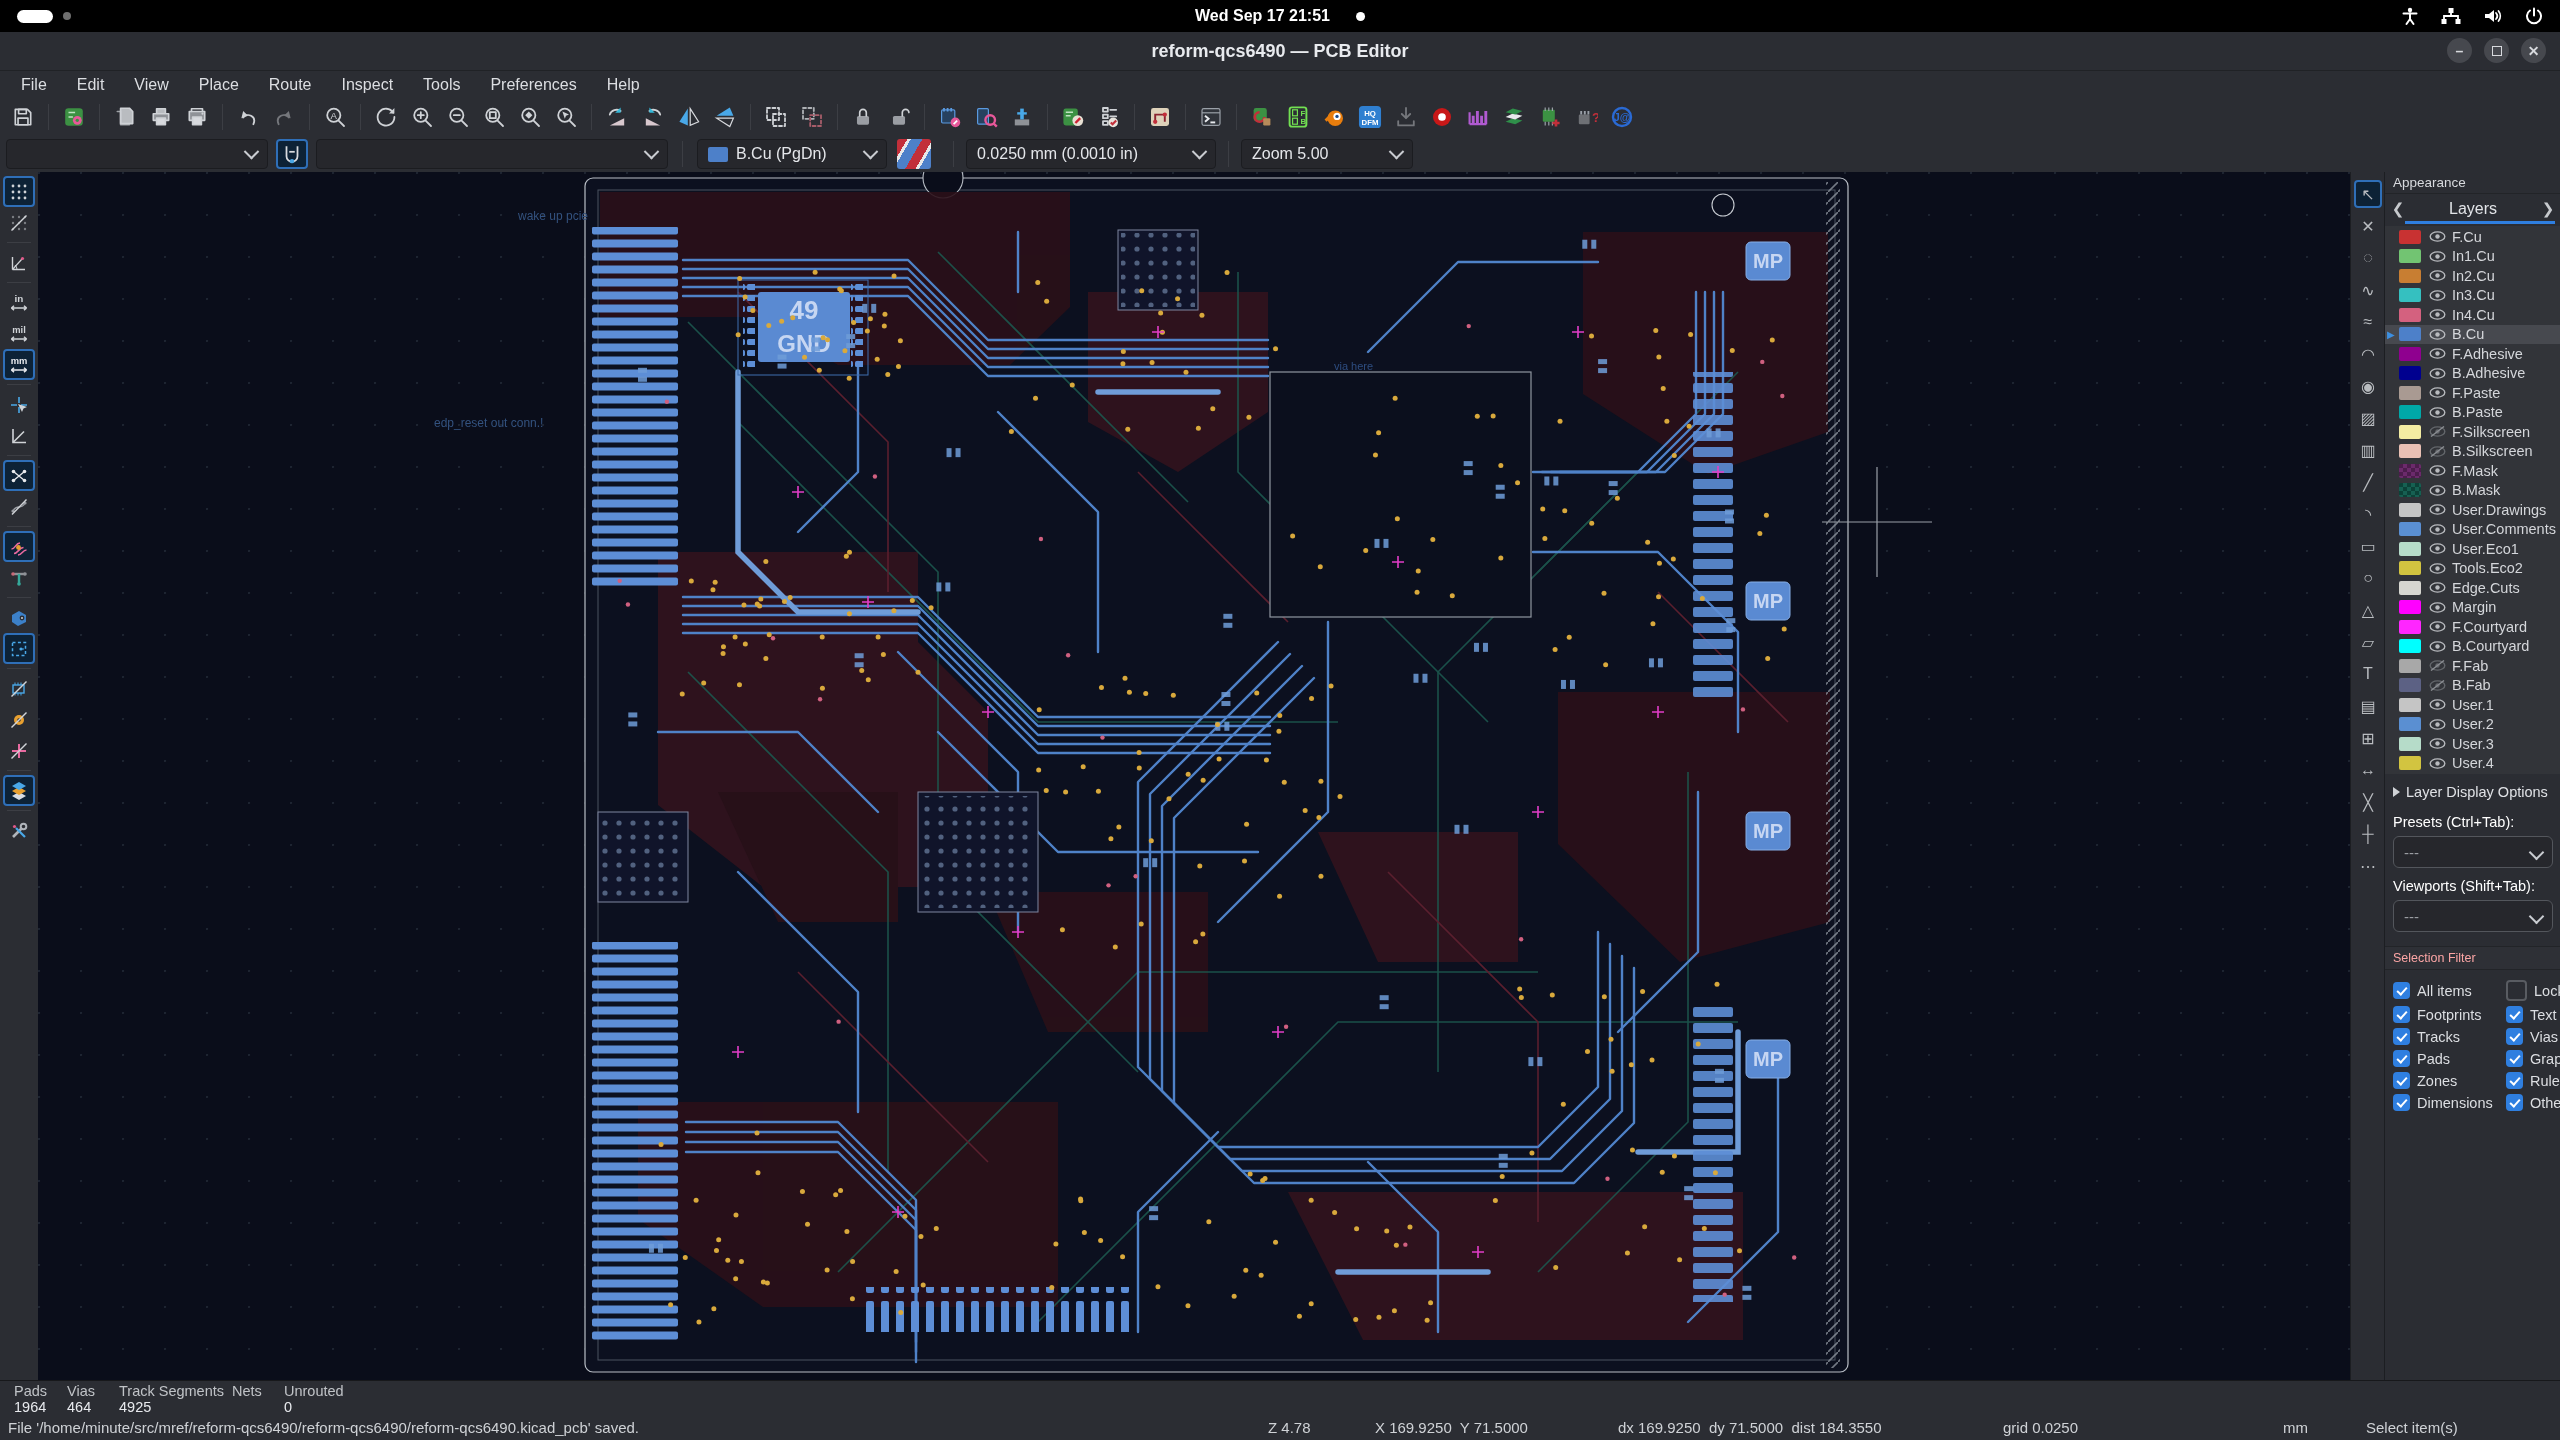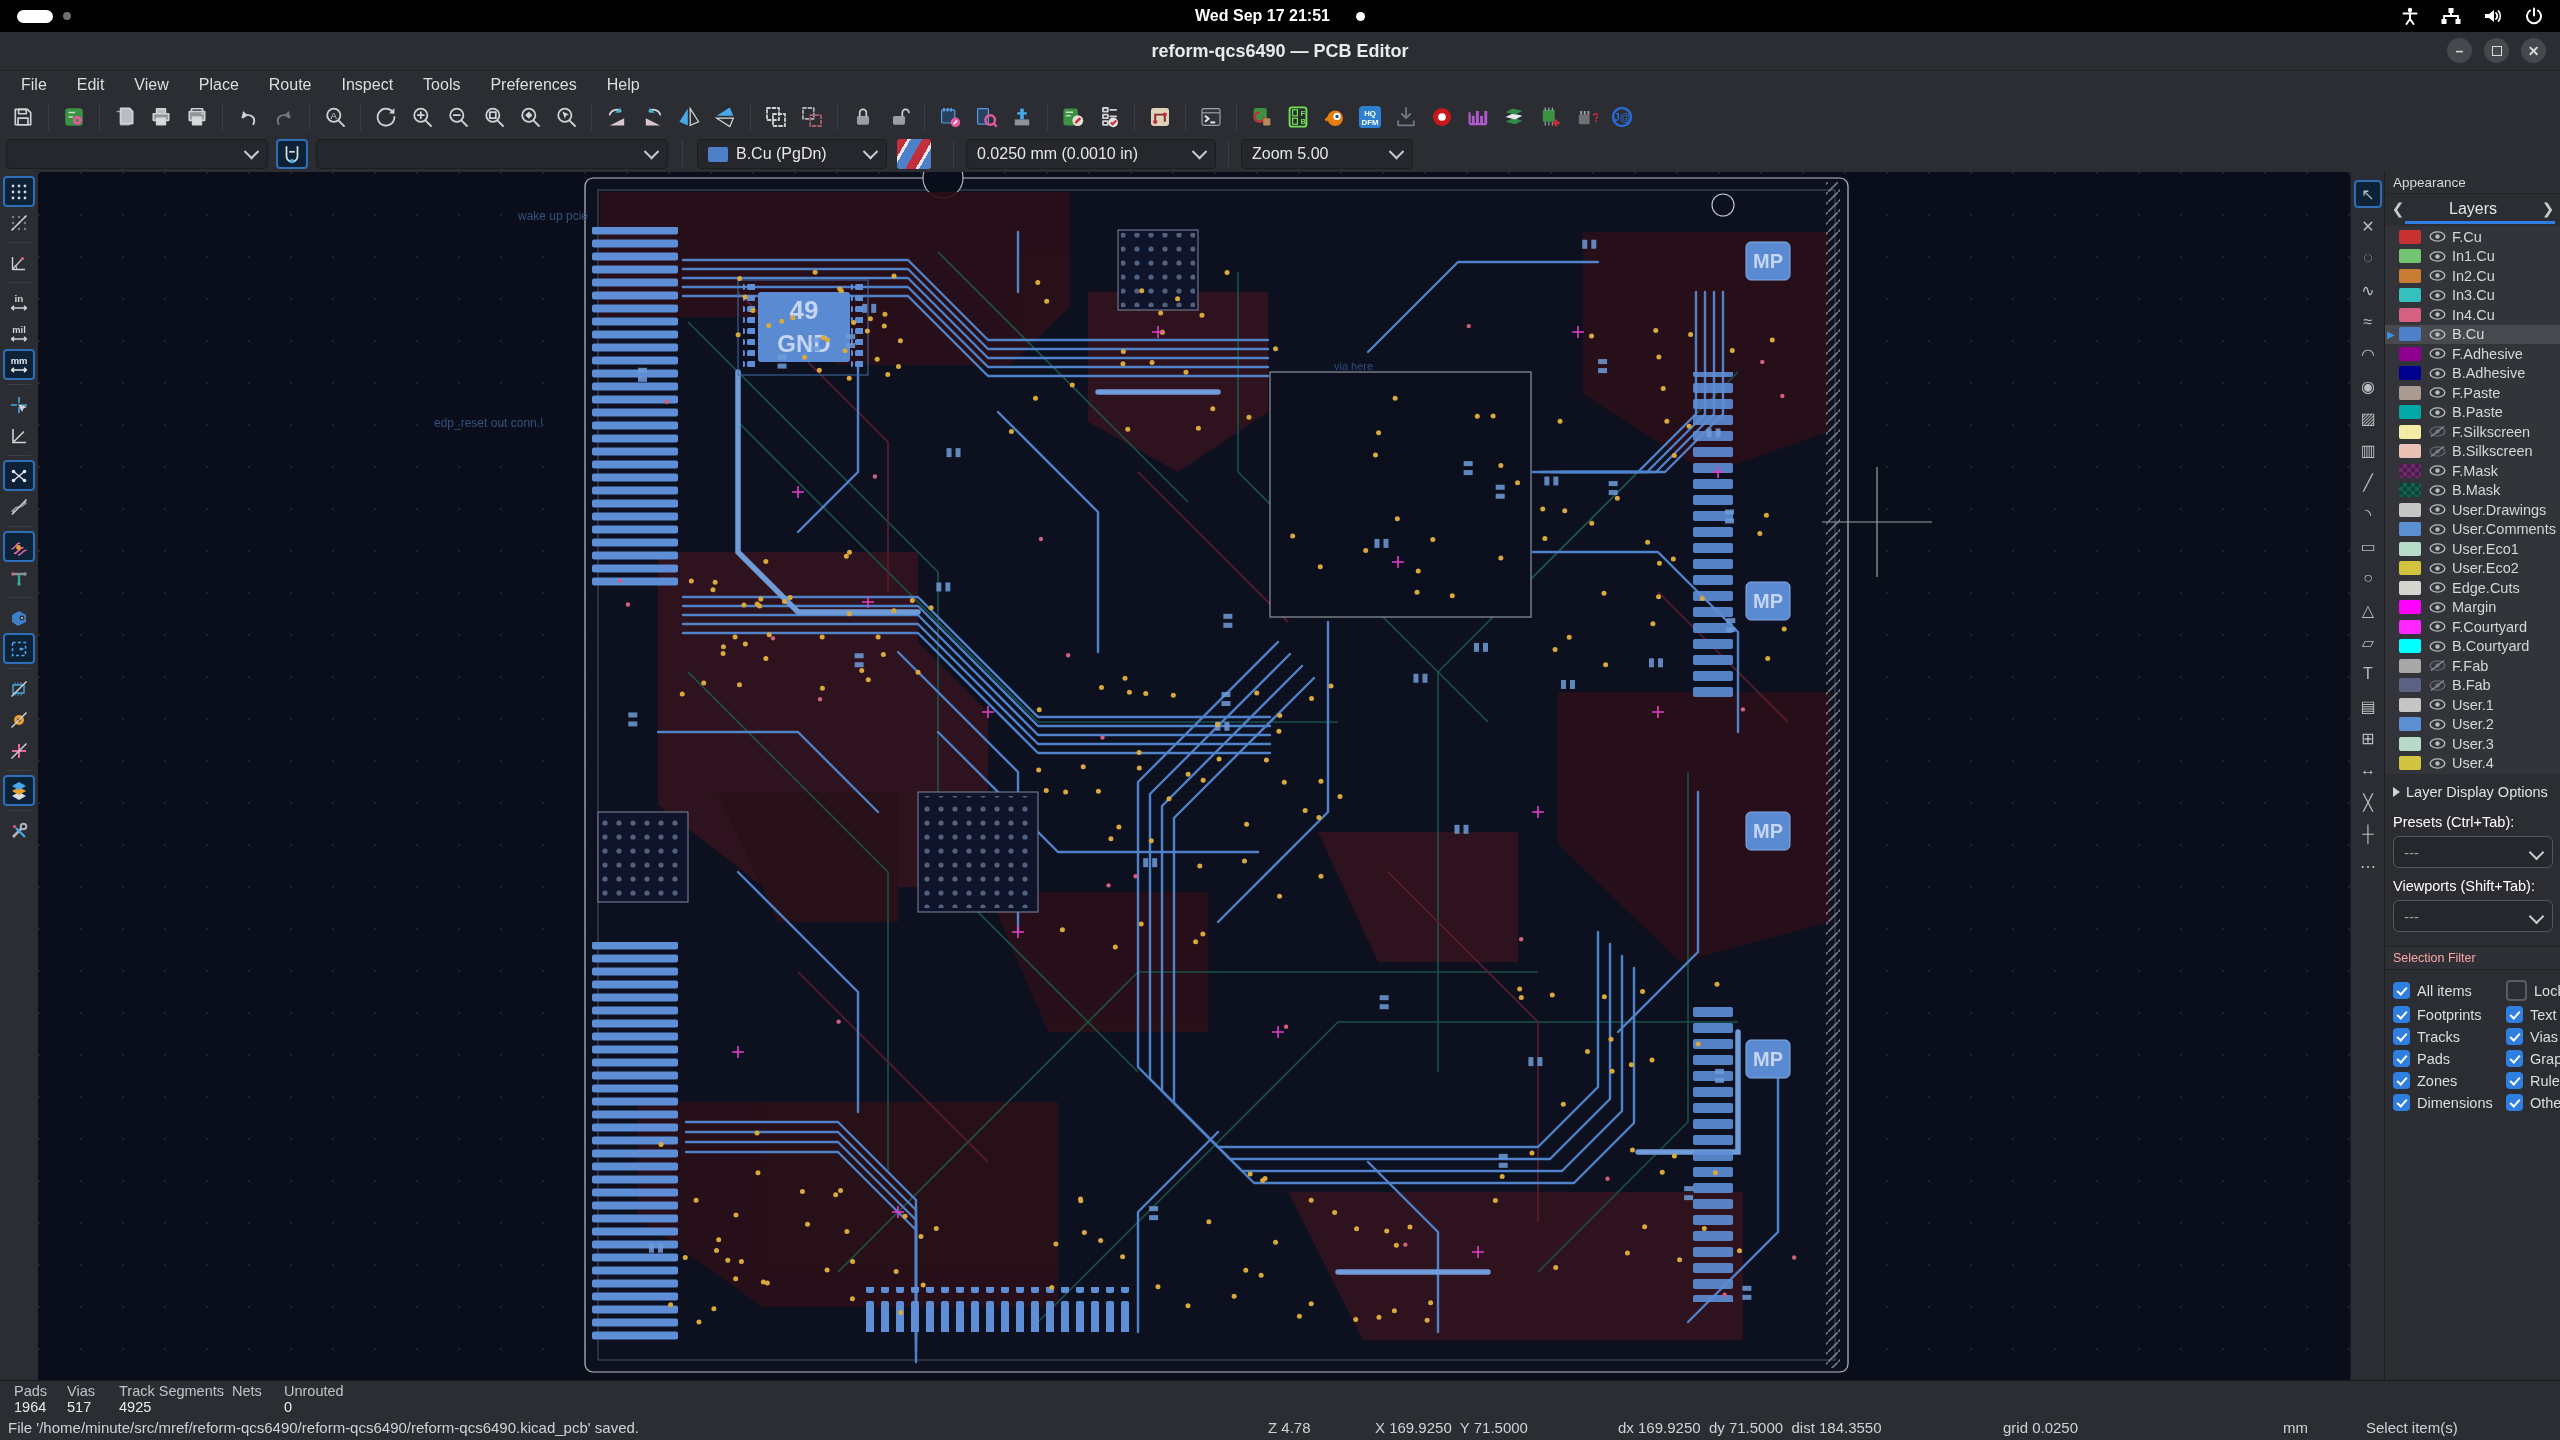--- a/index.html
+++ b/index.html
@@ -1501,21 +1501,21 @@
         <span class="lname">User.Eco1</span>
       </div>
       <div class="lrow">
         <span class="sw" style="background:#d2c440"></span>
         <span class="eye">
           <svg width="17" height="11" viewBox="0 0 17 11">
             <ellipse cx="8.5" cy="5.5" rx="7.3" ry="4.6" fill="none" stroke="#b8babe" stroke-width="1.4"></ellipse>
             <circle cx="8.5" cy="5.5" r="2.2" fill="#b8babe"></circle>
           </svg>
         </span>
-        <span class="lname">User.Eco2</span>
+        <span class="lname">Tools.Eco2</span>
       </div>
       <div class="lrow">
         <span class="sw" style="background:#d6d6d0"></span>
         <span class="eye">
           <svg width="17" height="11" viewBox="0 0 17 11">
             <ellipse cx="8.5" cy="5.5" rx="7.3" ry="4.6" fill="none" stroke="#b8babe" stroke-width="1.4"></ellipse>
             <circle cx="8.5" cy="5.5" r="2.2" fill="#b8babe"></circle>
           </svg>
         </span>
         <span class="lname">Edge.Cuts</span>
@@ -1680,21 +1680,21 @@
     </div>
 </div>
 
 <div id="status1">
     <div class="stat" style="width: 53px;">
       <span class="sl">Pads</span>
       <span class="sv">1964</span>
     </div>
     <div class="stat" style="width: 52px;">
       <span class="sl">Vias</span>
-      <span class="sv">517</span>
+      <span class="sv">464</span>
     </div>
     <div class="stat" style="width: 113px;">
       <span class="sl">Track Segments</span>
       <span class="sv">4925</span>
     </div>
     <div class="stat" style="width: 52px; gap: 40px;">
       <span class="sl">Nets</span>
       <span class="sv">840</span>
     </div>
     <div class="stat" style="width: 110px;">

